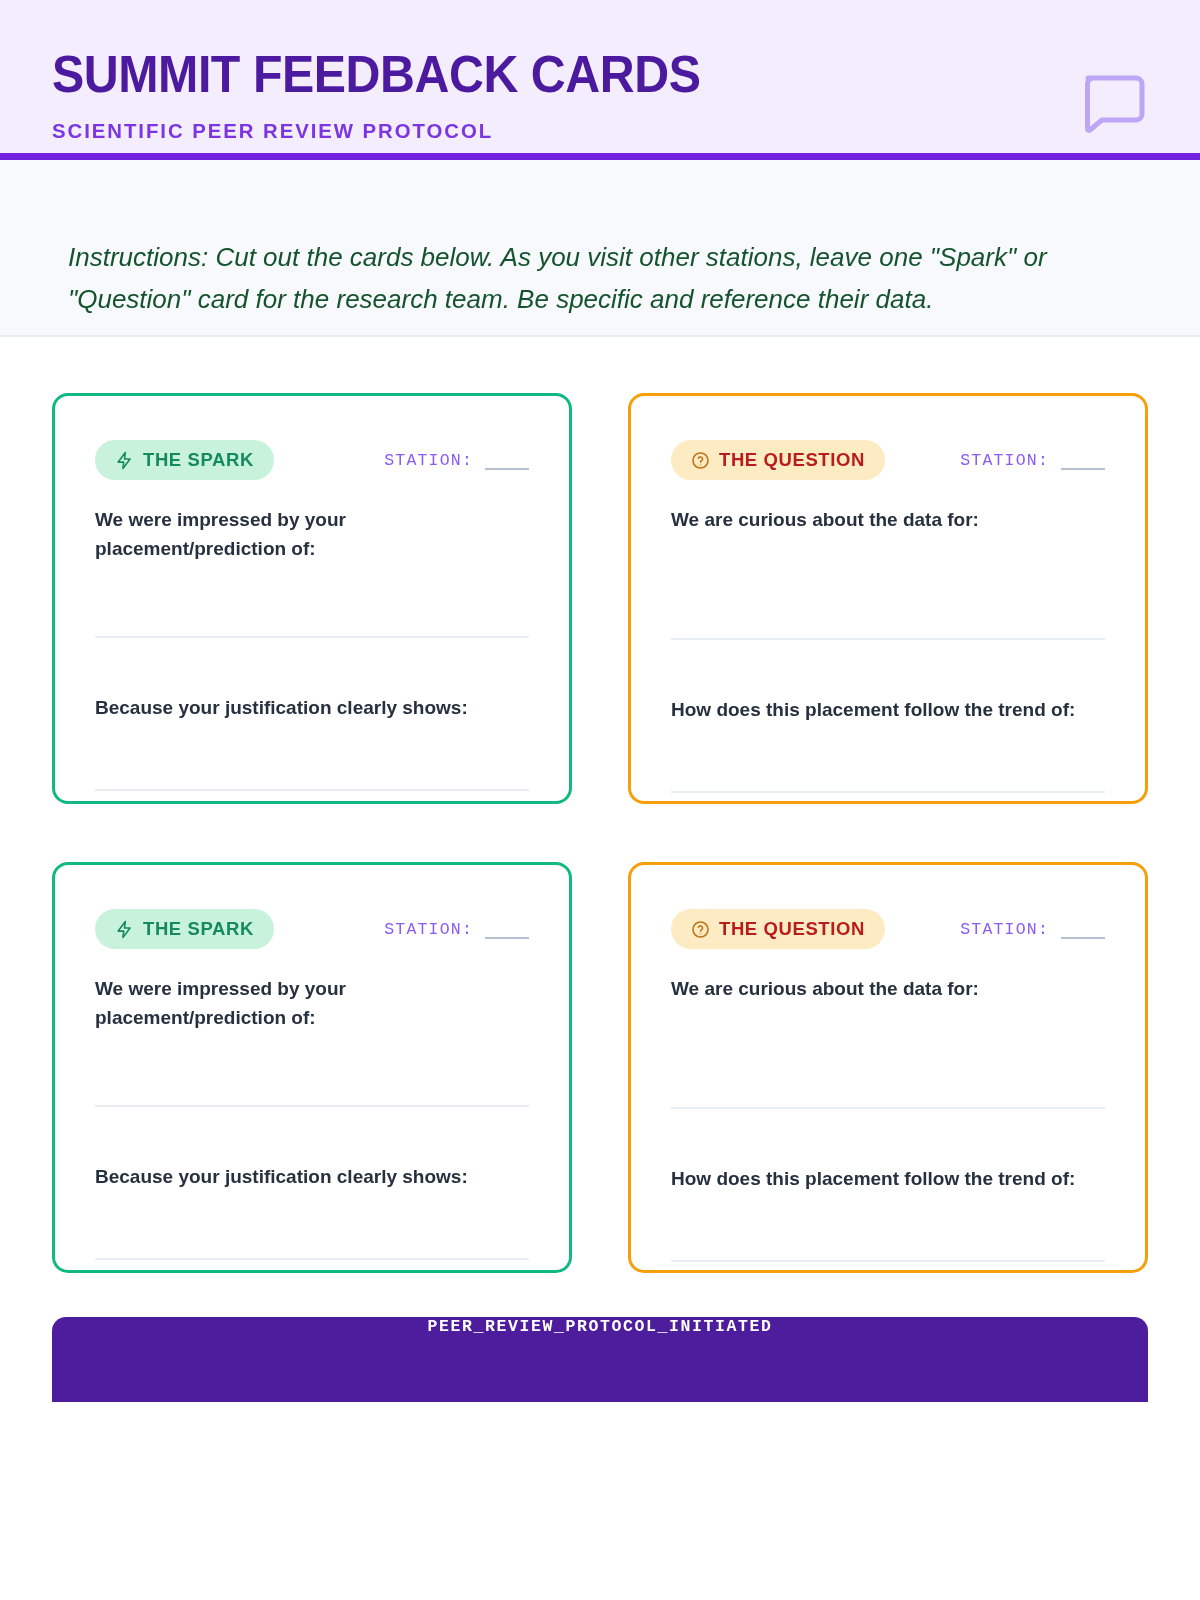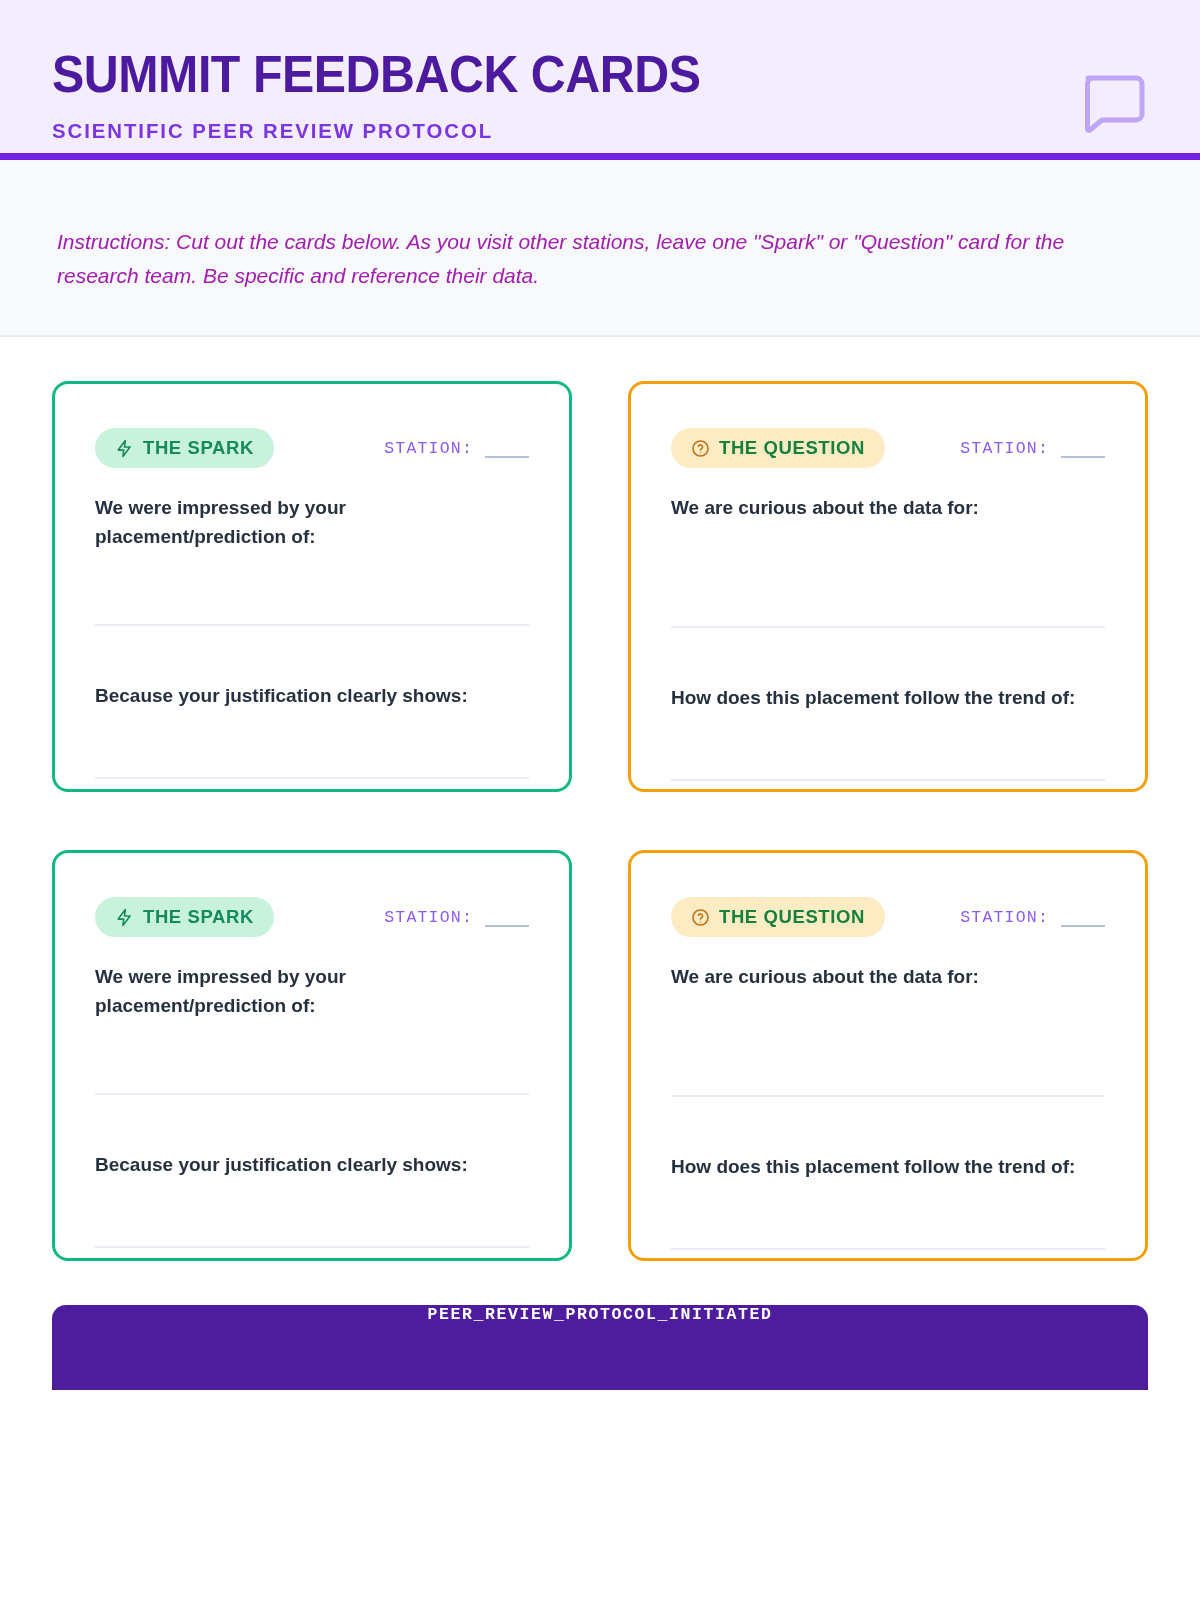--- a/index.html
+++ b/index.html
@@ -56,30 +56,30 @@
   
   .instructions {
     background: #f8f9fc;
     border-bottom: 2px solid #e7ecf4;
     box-sizing: border-box;
     height: 177px;
     padding: 60px 60px 0 52px;
   }
   .instructions-text {
     font-style: italic;
-    font-size: 21px;
+    font-size: 26px;
     line-height: 1.62;
-    color: #a21caf;
-    margin: 5px;
+    color: #14532d;
+    margin: 16px;
     max-width: 1080px;
   }
 
   
   .card-grid {
-    padding: 44px 52px 0 52px;
+    padding: 56px 52px 0 52px;
     display: grid;
     grid-template-columns: 520px 520px;
     column-gap: 56px;
     row-gap: 58px;
   }
   .card {
     background: #ffffff;
     border-radius: 16px;
     height: 411px;
     box-sizing: border-box;
@@ -100,21 +100,21 @@
     align-items: center;
     gap: 9px;
     border-radius: 999px;
     padding: 9px 20px;
     font-size: 18.5px;
     font-weight: 700;
     letter-spacing: 0.6px;
     white-space: nowrap;
   }
   .badge.spark    { background: #c9f2dc; color: #148a5e; }
-  .badge.question { background: #fdecc3; color: #15803d; }
+  .badge.question { background: #fdecc3; color: #b91c1c; }
   .badge-icon { display: inline-flex; align-items: center; }
 
   .station {
     display: flex;
     align-items: flex-end;
     gap: 12px;
     font-family: "Liberation Mono", monospace;
     font-size: 16.5px;
     letter-spacing: 1.2px;
     color: #8b5cf6;

